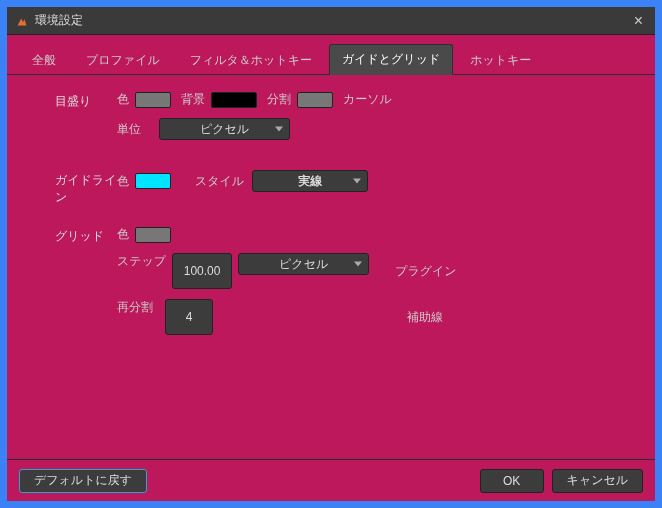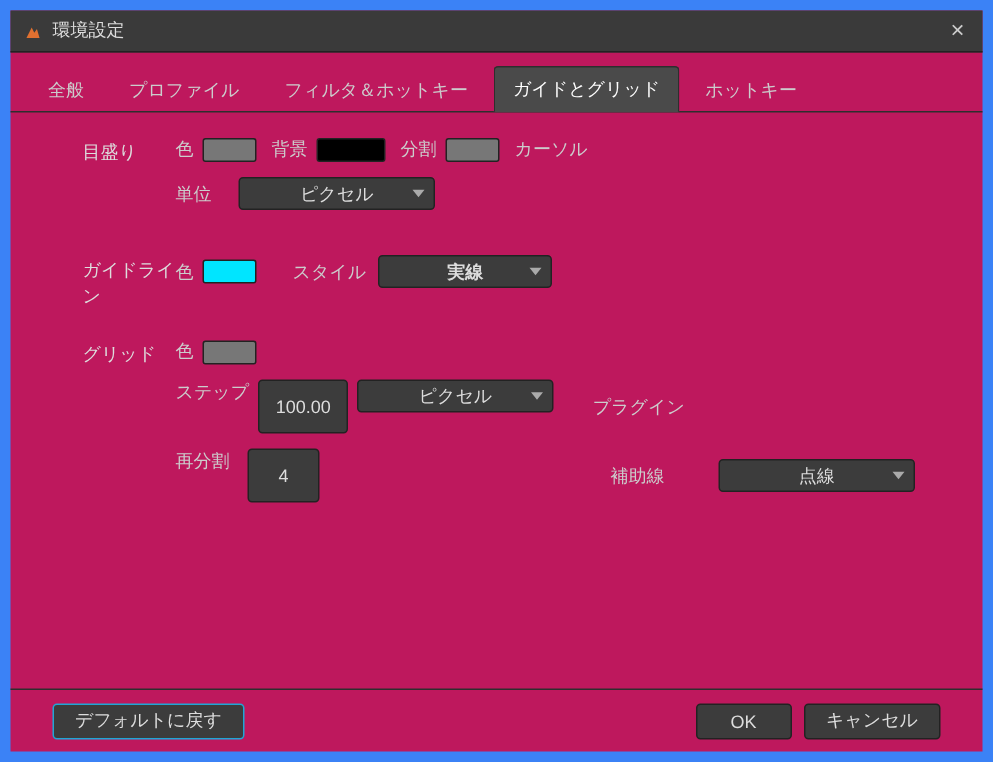--- a/index.html
+++ b/index.html
@@ -22,21 +22,21 @@
 .swatch.gray { background: #777; }
 .swatch.black { background: #000; }
 .swatch.cyan { background: #00e5ff; }
 .select { height: 22px; background: #3c3c3c; border: 1px solid #222; border-radius: 3px; color: #ddd; display: flex; align-items: center; justify-content: center; position: relative; cursor: pointer; }
 .select .arrow { position: absolute; right: 6px; top: 50%; transform: translateY(-50%); width: 0; height: 0; border-left: 4px solid transparent; border-right: 4px solid transparent; border-top: 5px solid #aaa; }
 .numbox { height: 36px; background: #3c3c3c; border: 1px solid #222; border-radius: 3px; color: #ddd; display: flex; align-items: center; justify-content: center; }
 .w60 { width: 60px; } .w112 { width: 131px; } .w116 { width: 116px; } .w48 { width: 48px; }
 .pair { display: flex; align-items: flex-start; gap: 6px; }
 .right-col { margin-left: 20px; display: flex; align-items: center; gap: 8px; }
 .right-col .rlabel { width: 64px; text-align: left; }
-.footer { height: 42px; border-top: 1px solid #2e2e2e; display: flex; align-items: center; padding: 0 28px; gap: 8px; justify-content: center; }
+.footer { height: 42px; border-top: 1px solid #2e2e2e; display: flex; align-items: center; padding: 0 12px; gap: 8px; justify-content: center; }
 .footer .spacer { flex: 1; }
 .btn { height: 24px; padding: 0 14px; background: #3c3c3c; border: 1px solid #222; border-radius: 3px; color: #ddd; display: flex; align-items: center; justify-content: center; cursor: pointer; }
 .btn.highlight { border: 1px solid #1fa7d6; }
 </style>
 </head>
 <body>
 
 <div class="dialog">
 
   <div class="titlebar">
@@ -118,24 +118,20 @@
         </div>
         <div class="row">
           <div class="pair">
             <span class="lbl">再分割</span>
             <div class="numbox w48" style="margin-left:6px;">
                 <span>4</span>
               </div>
           </div>
           <div class="right-col" style="margin-left:188px;">
             <span class="lbl rlabel">補助線</span>
-            <div class="select w112">
-              <span>点線</span>
-              <span class="arrow"></span>
-            </div>
           </div>
         </div>
       </div>
     </div>
 
   </div>
 
   <div class="footer">
     <div class="btn highlight">デフォルトに戻す</div>
     <div class="spacer"></div>

